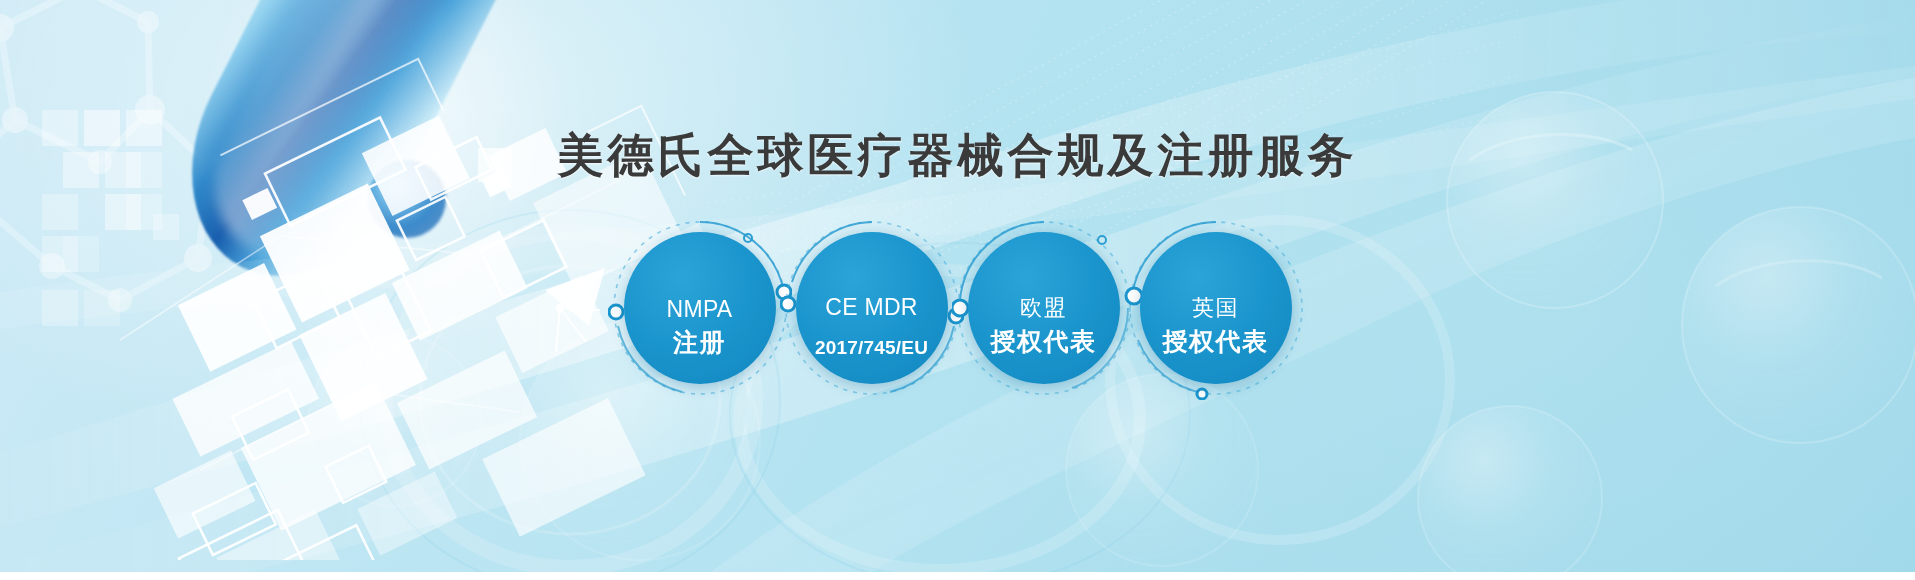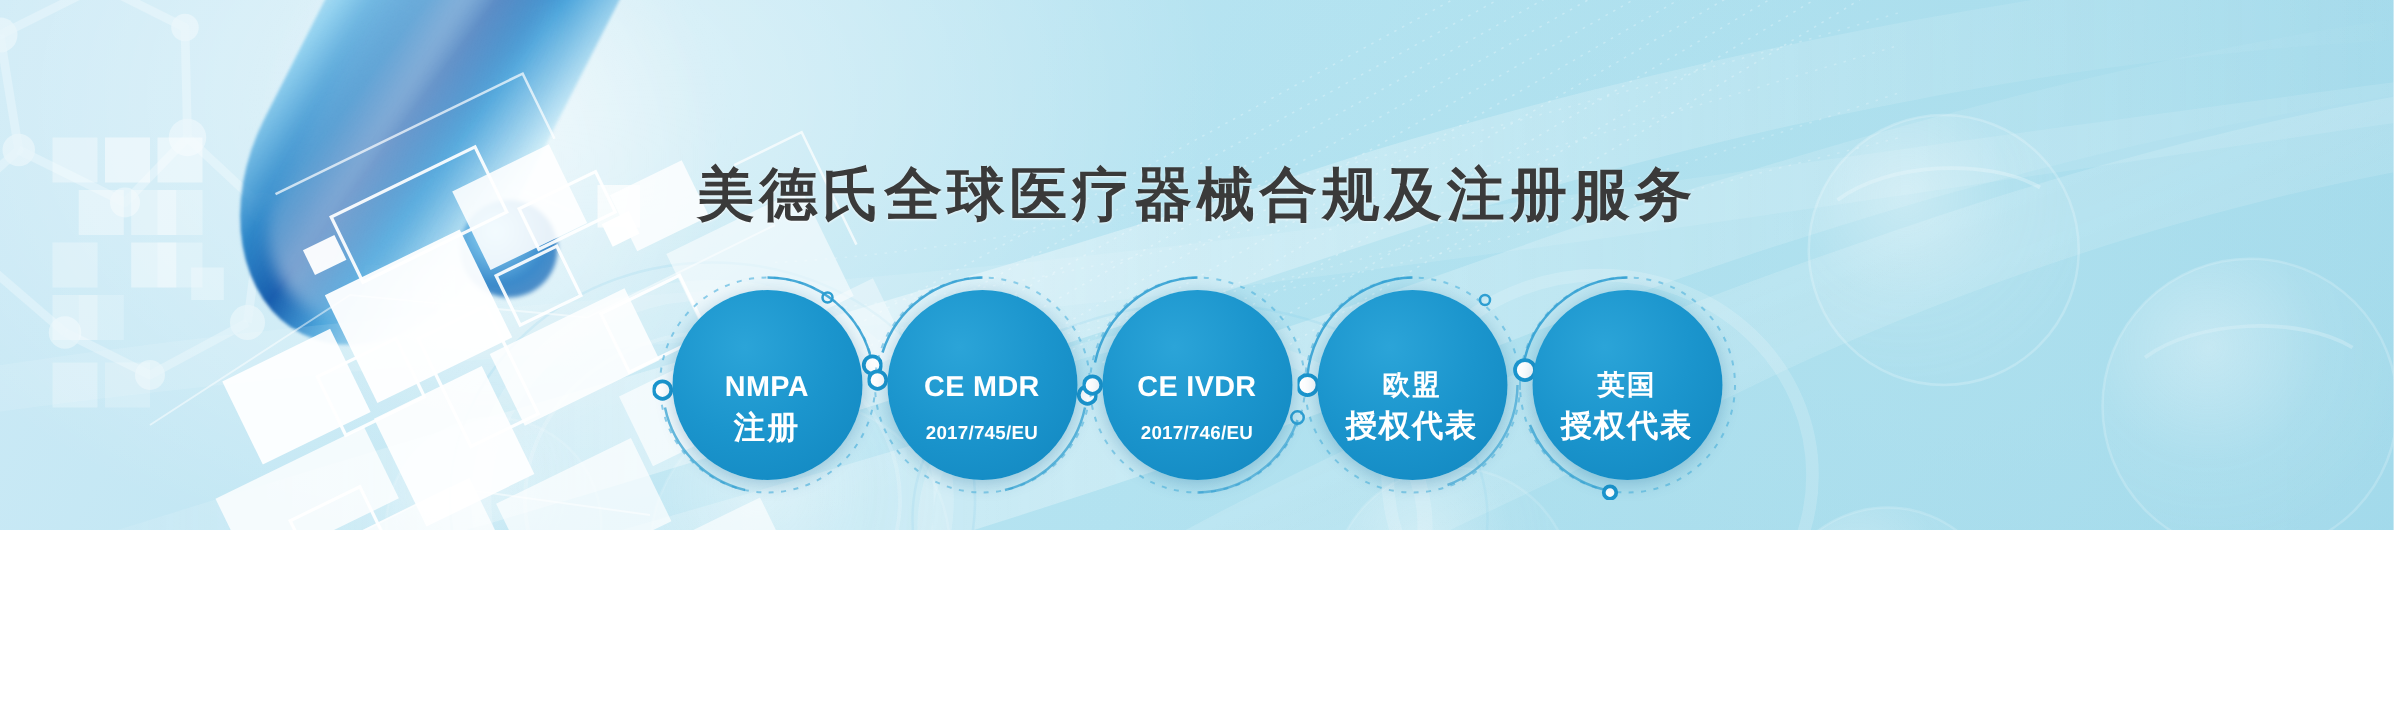--- a/index.html
+++ b/index.html
@@ -1,21 +1,21 @@
 <!DOCTYPE html>
 <html><head>
 <meta charset="utf-8">
 <style>
   * { margin:0; padding:0; box-sizing:border-box; }
   html, body {
     width:1915px; height:580px; overflow:hidden;
     font-family:"Liberation Sans","DejaVu Sans",sans-serif;
   }
   .banner {
-    position:relative; width:1915px; height:424px; overflow:hidden;
+    position:relative; width:1915px; height:572px; overflow:hidden;
     background:
       radial-gradient(ellipse 900px 620px at 22% 18%, rgba(255,255,255,.55) 0%, rgba(255,255,255,0) 62%),
       radial-gradient(ellipse 1100px 700px at 78% 52%, rgba(182,228,240,.55) 0%, rgba(182,228,240,0) 66%),
       linear-gradient(118deg, #cdeaf6 0%, #bfe6f3 26%, #b2e2f0 52%, #a7dcec 74%, #9fd8ea 100%);
   }
   .layer { position:absolute; inset:0; pointer-events:none; }
 
   
   .mesh-left { left:-40px; top:-30px; width:560px; height:420px; opacity:.5; }
 
@@ -89,24 +89,24 @@
   .badge-wrap { position:relative; width:152px; height:152px; }
   .badge-ring { position:absolute; left:-16px; top:-16px; width:184px; height:184px; }
   .badge {
     position:absolute; left:0; top:0; width:152px; height:152px;
     border-radius:50%;
     background:radial-gradient(circle at 38% 30%, #2ba4d8 0%, #1b95cd 48%, #1186bf 100%);
     box-shadow:0 3px 14px rgba(12,90,140,.28);
     display:flex; flex-direction:column; align-items:center; justify-content:center;
     color:#ffffff; text-align:center; line-height:1.22;
   }
-  .b-l1 { font-size:23px; font-weight:700; letter-spacing:.3px; white-space:nowrap;margin-top:36px; }
+  .b-l1 { font-size:23px; font-weight:400; letter-spacing:.3px; white-space:nowrap;margin-top:36px; }
   .b-l1.cjk { font-size:22px; letter-spacing:1.5px;text-align:center; }
   .b-l2 { font-size:25px; font-weight:700; letter-spacing:1.5px; margin-top:4px; white-space:nowrap; }
-  .b-l2.lat { font-size:15px; letter-spacing:.2px; margin-top:15px; }
+  .b-l2.lat { font-size:19px; letter-spacing:.2px; margin-top:15px; }
 </style>
 </head>
 <body>
 
 <div class="banner">
 
   <svg class="layer mesh-left" viewBox="0 0 560 420" fill="none">
     <g stroke="#ffffff" stroke-opacity="0.55" stroke-width="7" stroke-linejoin="round" fill="none">
       <path d="M-30 30 L40 58 L120 18"></path>
       <path d="M40 58 L55 150 L-10 208"></path>
@@ -328,33 +328,20 @@
         <path d="M174 110 A86 86 0 0 1 110 176" stroke="#2e9fd2" stroke-opacity="0.7" stroke-width="2" fill="none"></path>
         <circle cx="8" cy="88" r="7" fill="#ffffff" stroke="#1b95cd" stroke-width="3"></circle>
         <circle cx="176" cy="100" r="7" fill="#ffffff" stroke="#1b95cd" stroke-width="3"></circle>
       </svg>
       <div class="badge">
         <div class="b-l1">CE MDR</div>
         <div class="b-l2 lat">2017/745/EU</div>
       </div>
     </div>
 
-    <div class="badge-wrap">
-      <svg class="badge-ring" viewBox="0 0 184 184" fill="none">
-        <circle cx="92" cy="92" r="86" stroke="#3aa9da" stroke-opacity="0.5" stroke-width="1.6" stroke-dasharray="4 6" fill="none"></circle>
-        <path d="M92 6 A86 86 0 0 0 10 74" stroke="#2e9fd2" stroke-opacity="0.85" stroke-width="2" fill="none"></path>
-        <path d="M92 178 A86 86 0 0 0 172 120" stroke="#2e9fd2" stroke-opacity="0.6" stroke-width="2" fill="none"></path>
-        <circle cx="8" cy="92" r="7" fill="#ffffff" stroke="#1b95cd" stroke-width="3"></circle>
-        <circle cx="172" cy="118" r="5" fill="none" stroke="#2e9fd2" stroke-width="2"></circle>
-      </svg>
-      <div class="badge">
-        <div class="b-l1">CE IVDR</div>
-        <div class="b-l2 lat">2017/746/EU</div>
-      </div>
-    </div>
 
     <div class="badge-wrap">
       <svg class="badge-ring" viewBox="0 0 184 184" fill="none">
         <circle cx="92" cy="92" r="86" stroke="#3aa9da" stroke-opacity="0.5" stroke-width="1.6" stroke-dasharray="4 6" fill="none"></circle>
         <path d="M92 6 A86 86 0 0 0 8 84" stroke="#2e9fd2" stroke-opacity="0.85" stroke-width="2" fill="none"></path>
         <path d="M176 92 A86 86 0 0 1 120 172" stroke="#2e9fd2" stroke-opacity="0.6" stroke-width="2" fill="none"></path>
         <circle cx="8" cy="92" r="8" fill="#ffffff" stroke="#1b95cd" stroke-width="3"></circle>
         <circle cx="150" cy="24" r="4" fill="none" stroke="#2e9fd2" stroke-width="2"></circle>
       </svg>
       <div class="badge">

